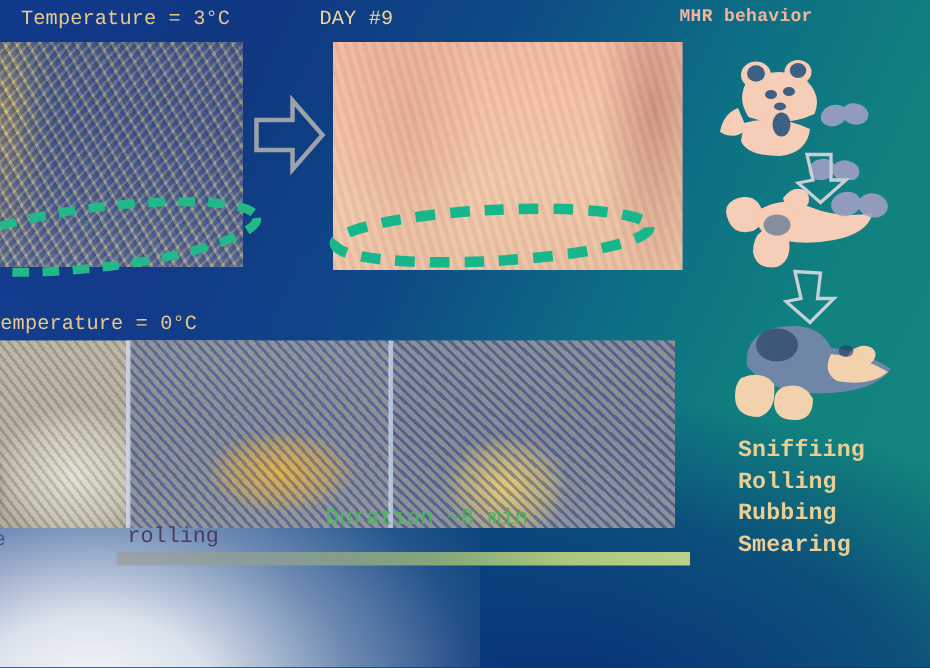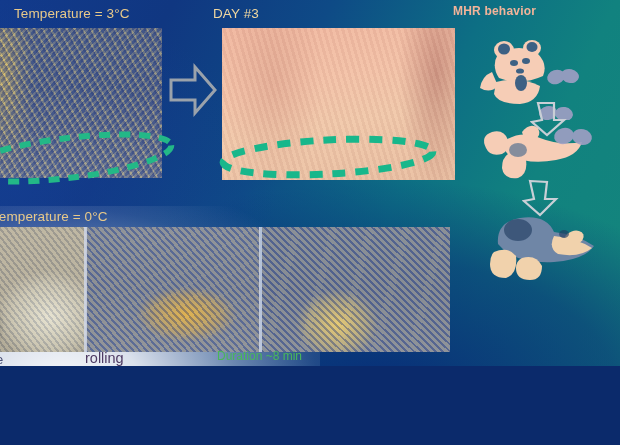--- a/index.html
+++ b/index.html
@@ -3,23 +3,23 @@
 <meta charset="utf-8">
 <style>
   html, body {
     margin: 0;
     padding: 0;
     background: #0b2a6b;
   }
   #slide {
     position: relative;
     width: 620px;
-    height: 366px;
+    height: 445px;
     overflow: hidden;
-    font-family: Liberation Sans, sans-serif;
+    font-family: Liberation Mono, monospace;
     
     background:
       linear-gradient(115deg,
         #123a8c 0%,
         #103781 22%,
         #0e4a86 42%,
         #0d6f84 62%,
         #11827f 78%,
         #14857c 100%);
   }
@@ -66,21 +66,21 @@
     color: #e9cf96;
     font-size: 15.5px;
     font-weight: bold;
     line-height: 21px;
     letter-spacing: .1px;
   }
 
   
   #caption-cut  { position:absolute; left:-4px; top:352px; color:#4a4f74; font-size:13px; }
   #rolling-lbl  { position:absolute; left:85px;  top:350px; color:#4e3b63; font-size:14.5px; }
-  #duration-lbl { position:absolute; left:217px; top:349px; color:#49b859; font-size:12px; }
+  #duration-lbl { position:absolute; left:217px; top:337px; color:#49b859; font-size:15px; }
 
   
   #duration-bar {
     position: absolute;
     left: 78px; top: 368px;
     width: 382px; height: 9px;
     background: linear-gradient(90deg,
       rgba(150,150,150,.55) 0%,
       rgba(150,165,140,.70) 30%,
       rgba(150,180,120,.85) 55%,
@@ -261,22 +261,28 @@
       <g fill="#233f63" opacity=".65">
         <ellipse cx="82" cy="26" rx="5" ry="4"></ellipse>
         <ellipse cx="36" cy="22" rx="14" ry="11"></ellipse>
       </g>
     </svg>
   </div>
 
   <div id="duration-bar"></div>
 
   <div class="lbl" id="temp-left">Temperature = 3°C</div>
-  <div class="lbl" id="day-label">DAY #3</div>
+  <div class="lbl" id="day-label">DAY #9</div>
   <div class="lbl" id="mhr-title">MHR behavior</div>
   <div class="lbl" id="temp-bottom">Temperature = 0°C</div>
 
   <div id="caption-cut">e</div>
   <div id="rolling-lbl">rolling</div>
   <div id="duration-lbl">Duration  ~8 min</div>
 
+  <div id="behaviour-list">
+    <div>Sniffiing</div>
+    <div>Rolling</div>
+    <div>Rubbing</div>
+    <div>Smearing</div>
+  </div>
 
 </div>
 
 </body></html>

